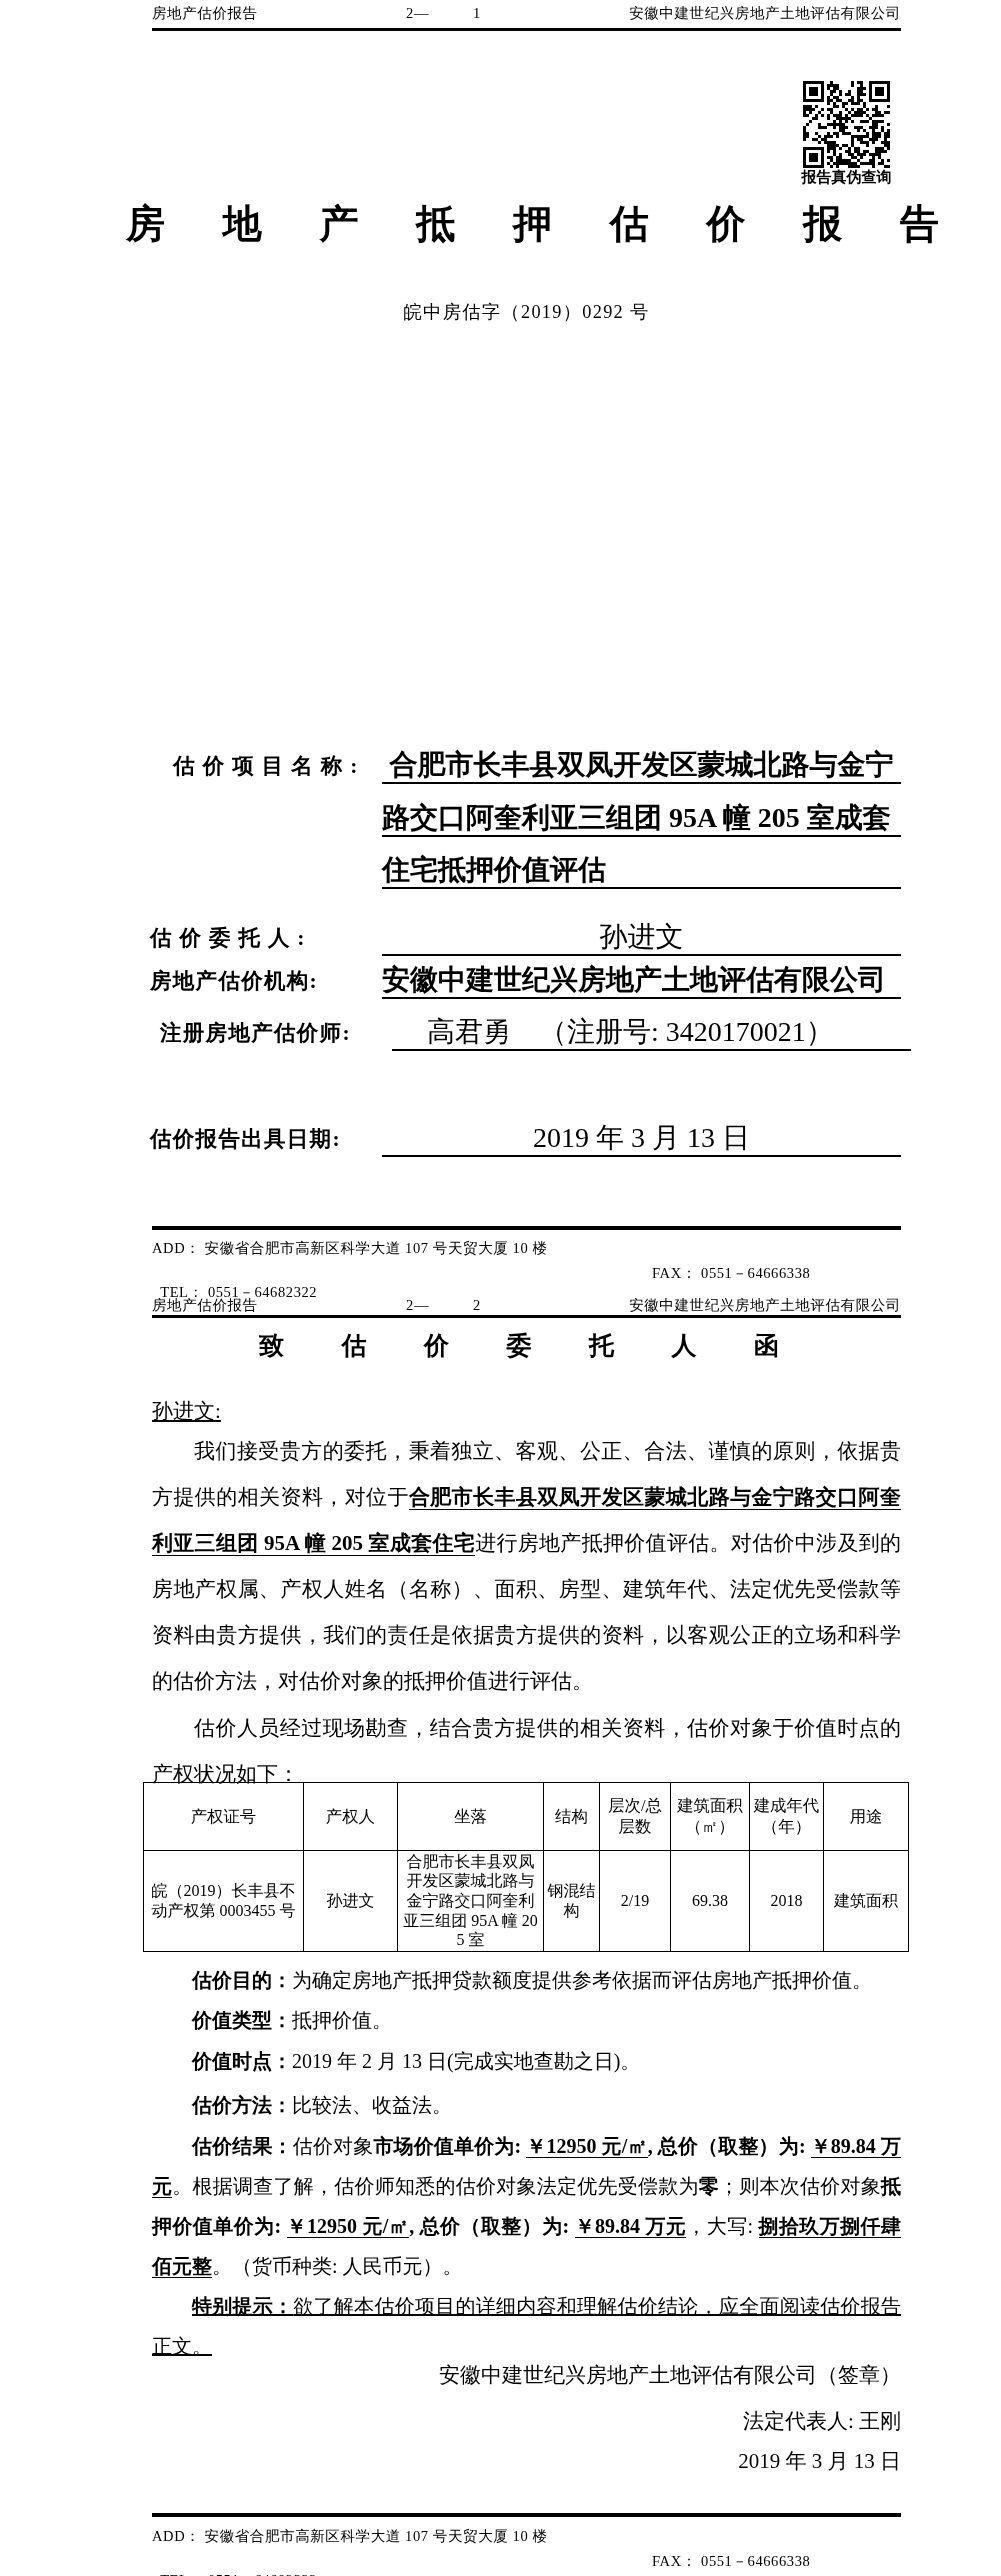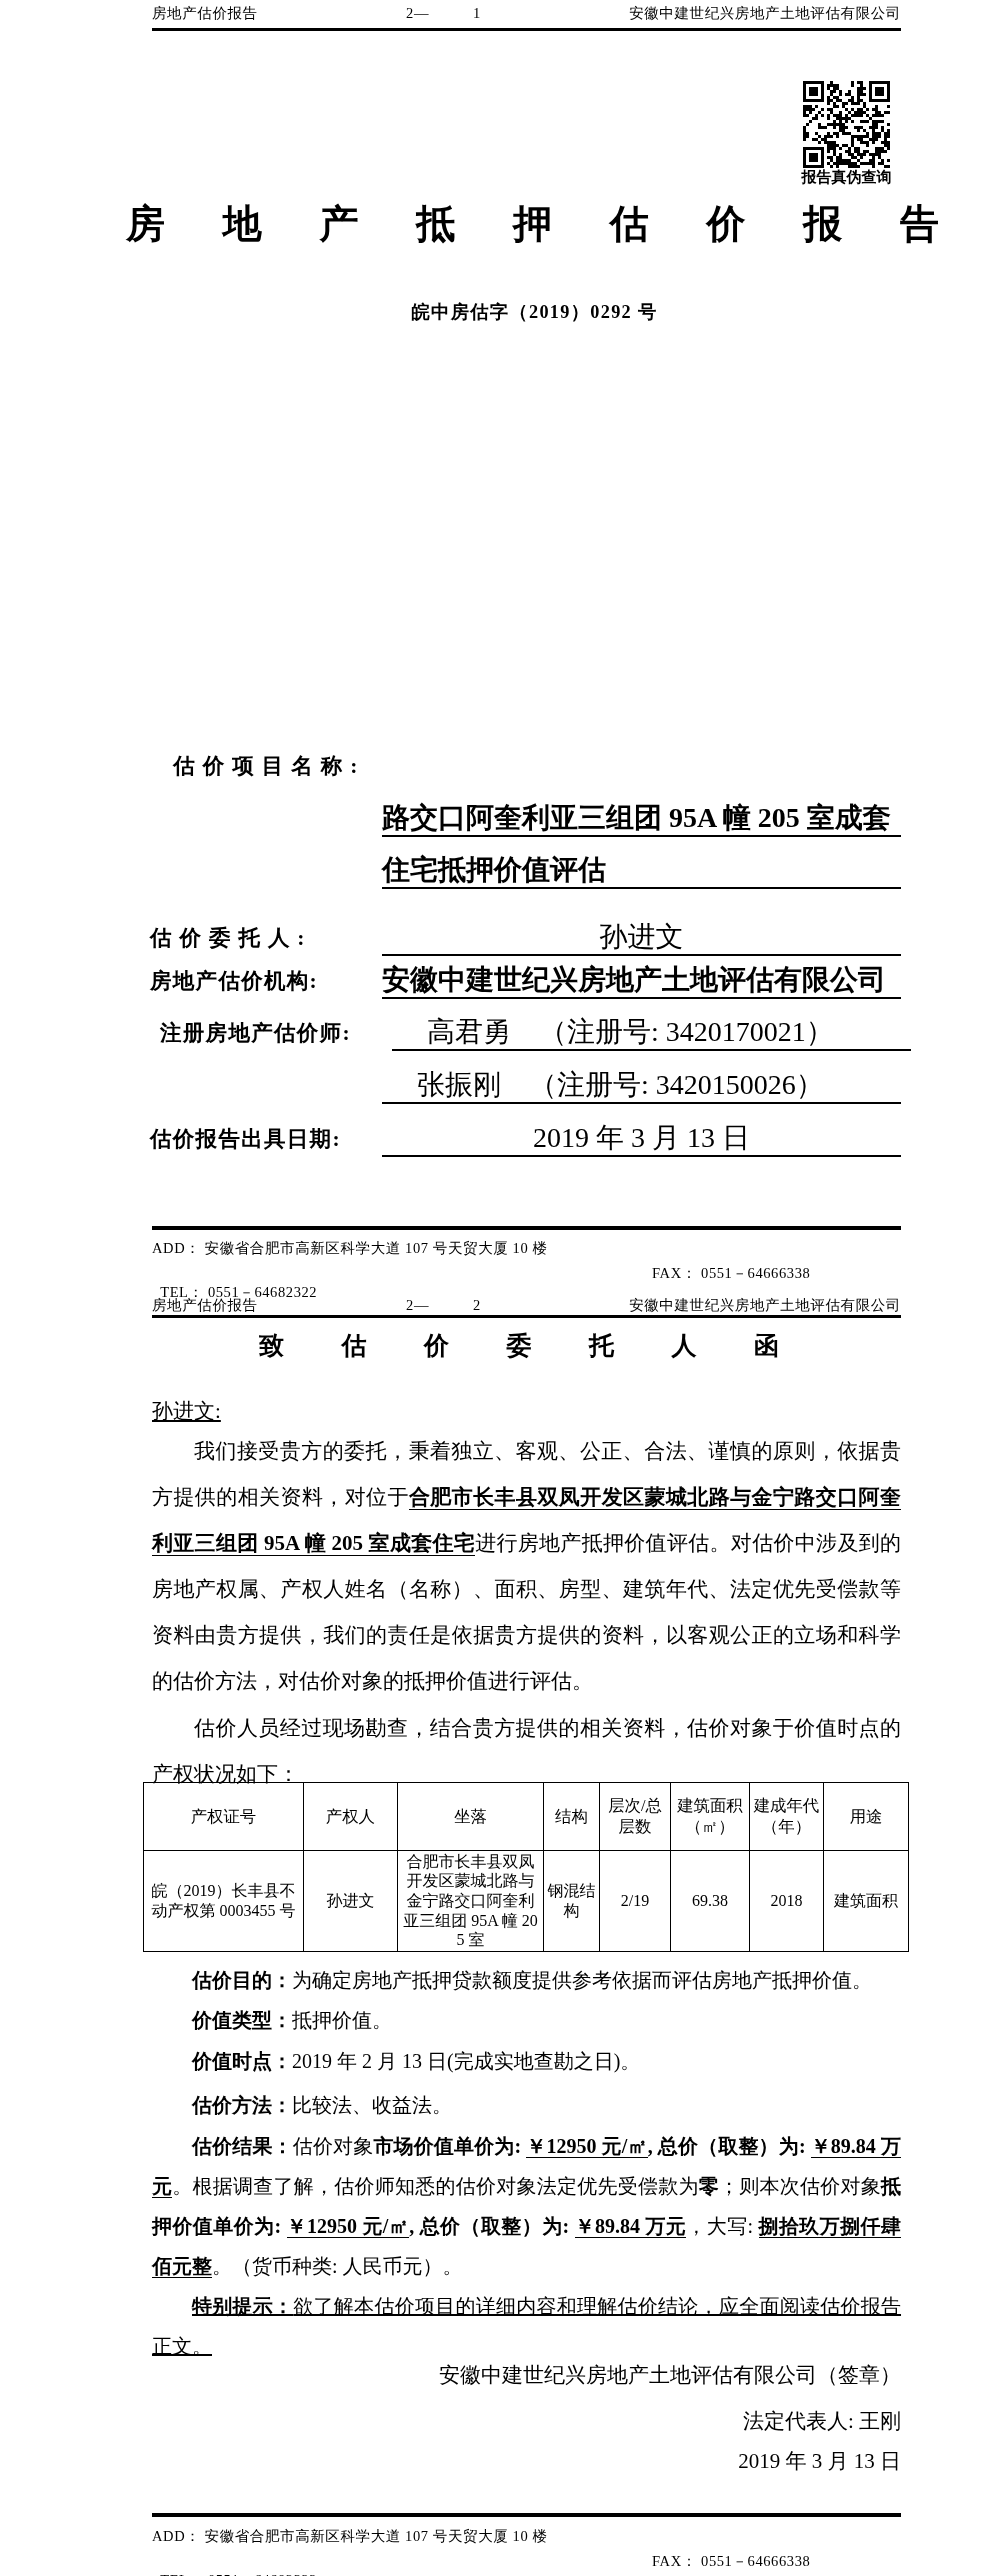--- a/index.html
+++ b/index.html
@@ -16,21 +16,21 @@
   .pg-header .pageno{display:inline-block;margin-left:44px;}
   .hdr-rule{left:152px;width:749px;height:3.2px;background:#000;}
   .ftr-rule{left:152px;width:749px;height:3.8px;background:#000;}
   .ftr-line{left:152px;width:749px;font-size:14.5px;line-height:19px;letter-spacing:0.6px;white-space:pre;}
   .ftr-fax{position:absolute;left:500px;top:0;}
   
   .qr-wrap{left:803px;top:81px;width:87px;height:87px;}
   .qr-label{left:793px;top:168px;width:107px;text-align:center;font-size:15px;font-weight:bold;}
   .doc-title{left:126px;top:197px;width:799px;text-align:center;font-size:39px;
     font-weight:bold;letter-spacing:24px;white-space:pre;}
-  .report-no{left:160px;top:299px;width:749px;text-align:center;font-size:18.3px;letter-spacing:1.3px;font-weight:bold;}
+  .report-no{left:152px;top:299px;width:749px;text-align:center;font-size:18.3px;letter-spacing:1.3px;}
   .field-row{left:150px;width:751px;height:38px;display:flex;align-items:flex-end;}
   .field-label{width:232px;flex:none;font-weight:bold;font-size:21.5px;line-height:28px;
     letter-spacing:1.3px;white-space:pre;padding-bottom:3.8px;}
   .field-value{flex:1;border-bottom:2.5px solid #000;font-size:28px;line-height:34px;white-space:pre;}
   .field-value.bold{font-weight:bold;}
   .field-value.center{text-align:center;}
   .field-value.indent{padding-left:35px;}
   
   .letter-title{left:152px;top:1329px;width:749px;text-align:center;font-size:25px;
     font-weight:bold;letter-spacing:15px;white-space:pre;}
@@ -383,20 +383,21 @@
     </svg>
 </div>
 <div class="abs qr-label">报告真伪查询</div>
 
 <div class="abs doc-title">房 地 产 抵 押 估 价 报 告</div>
 <div class="abs report-no">皖中房估字（2019）0292 号</div>
 
 <div id="fields">
     <div class="abs field-row" style="top: 746px; text-align: center;">
       <span class="field-label">估 价 项 目 名 称 :</span>
+      <span class="field-value bold">合肥市长丰县双凤开发区蒙城北路与金宁</span>
     </div>
     <div class="abs field-row" style="top: 799px;">
       <span class="field-label"></span>
       <span class="field-value bold">路交口阿奎利亚三组团 95A 幢 205 室成套</span>
     </div>
     <div class="abs field-row" style="top: 851px;">
       <span class="field-label"></span>
       <span class="field-value bold">住宅抵押价值评估</span>
     </div>
     <div class="abs field-row" style="top: 918px;">
@@ -406,21 +407,20 @@
     <div class="abs field-row" style="top: 961px;">
       <span class="field-label">房地产估价机构:</span>
       <span class="field-value bold">安徽中建世纪兴房地产土地评估有限公司</span>
     </div>
     <div class="abs field-row" style="top: 1013px; margin-left: 10px;">
       <span class="field-label">注册房地产估价师:</span>
       <span class="field-value indent">高君勇　（注册号: 3420170021）</span>
     </div>
     <div class="abs field-row" style="top: 1066px;">
       <span class="field-label"></span>
-      <span class="field-value indent">张振刚　（注册号: 3420150026）</span>
     </div>
     <div class="abs field-row" style="top: 1119px;">
       <span class="field-label">估价报告出具日期:</span>
       <span class="field-value center">2019 年 3 月 13 日</span>
     </div>
   </div>
 
 <div class="abs ftr-rule" style="top:1226px;"></div>
 <div class="abs ftr-line" style="top:1239px;">ADD： 安徽省合肥市高新区科学大道 107 号天贸大厦 10 楼</div>
 <div class="abs ftr-line" style="top:1264px;">

